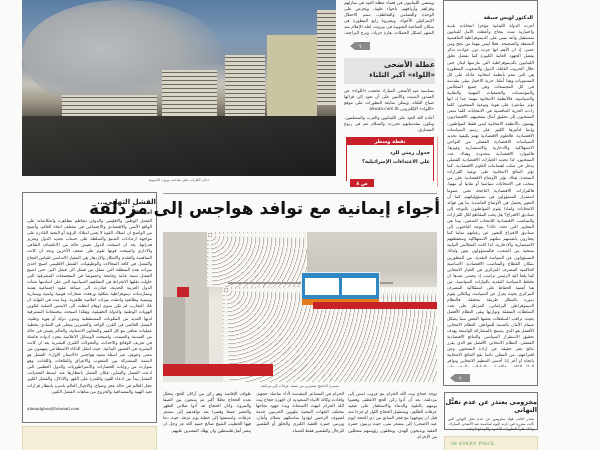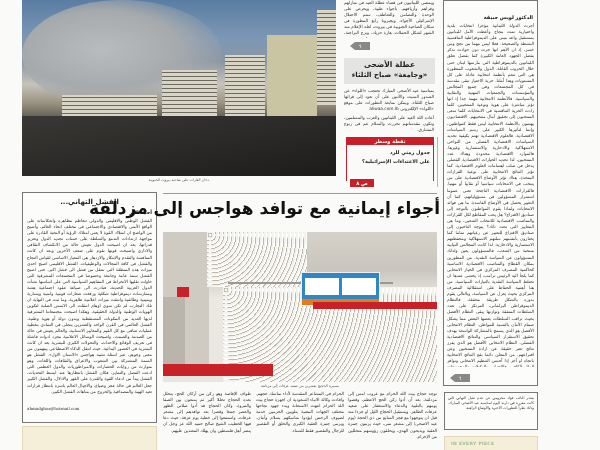--- a/index.html
+++ b/index.html
@@ -9,21 +9,21 @@
   .body-text{font-size:4.3px;line-height:6.1px;color:#333;word-spacing:0px;}
   .photo-top{left:22px;top:0;width:314px;height:176px;overflow:hidden;
     background:linear-gradient(180deg,#5a7da3 0%,#7d98b5 22%,#8b96a3 35%,#c6c3bb 48%,#9d9584 58%,#4d4a44 70%,#2d2c2a 100%);}
   .smoke{position:absolute;left:0;top:0;width:200px;height:110px;border-radius:50%;
     background:radial-gradient(ellipse at 40% 45%,#b9bcbf 0%,#a6aaad 45%,rgba(150,155,160,0.0) 75%);}
   .bldg{position:absolute;background:repeating-linear-gradient(0deg,#d8d4c6 0 3px,#6d6a60 3px 4px),#cfcab8;}
   .road{position:absolute;left:0;bottom:0;width:314px;height:60px;background:linear-gradient(170deg,#3a3835 0%,#1d1c1b 100%);}
   .caption{font-size:3.6px;color:#555;text-align:center;}
   .box{border:1px solid #777;background:#fcfcfa;}
   .hline{position:absolute;height:1px;background:#999;}
-  .title-ar{font-weight:bold;text-align:center;direction:rtl;}
+  .title-ar{font-weight:bold;text-align:right;direction:rtl;}
   .redbar{background:#c8202a;color:#fff;font-size:5px;text-align:center;font-weight:bold;}
   .hajj-photo{left:163px;top:232px;width:274px;height:150px;overflow:hidden;
     background:linear-gradient(180deg,#d6d2c9 0%,#c9c6bf 25%,#ece9e2 45%,#e8e6e0 100%);}
   .crowd{position:absolute;background:repeating-radial-gradient(circle at 3px 3px,#fdfdfb 0 1.5px,#bdb7ac 1.6px 2.4px,#f4f2ec 2.5px 4px);}
   .sign{position:absolute;left:138px;top:40px;width:77px;height:32px;background:#2f88c4;border:1px solid #eee;}
   .sign .panel{position:absolute;top:5px;height:17px;background:#fff;}
   .sign .orange{position:absolute;left:0;bottom:0;width:100%;height:6px;background:#e47c1d;}
   .barrier{position:absolute;background:#c62227;}
   .arrow-btn{width:20px;height:8px;background:#888;color:#fff;font-size:5px;text-align:center;line-height:8px;clip-path:polygon(0 50%,25% 0,100% 0,100% 100%,25% 100%);}
   .ad-box{background:#f5eed9;border:1px solid #e3d8b8;}
@@ -42,21 +42,21 @@
 </div>
 <div class="abs caption" style="left:22px;top:178px;width:314px;">دخان الغارات على ضاحية بيروت الجنوبية</div>
 
 <div class="abs rtl body-text" style="left:344px;top:0;width:90px;height:38px;overflow:hidden;">ويمضي اللبنانيون في قضاء عطلة العيد في منازلهم وقراهم وأريافهم، بأجواء طبية، ويحرص على الوحدة والتضامن والتعاطف، ستم الاحتلال الإسرائيلي الأجواء، ويجبرونا رابع المطورة في سكان الضاحية الجنوبية في بيروت، لعله الإعلام منذ الشهر لشكل الحملات، هارة حريك، وبرج البراجنة، وحارة حريك والغبيري، فوجوه مخارن أسلحة لحزب الله أو غيره.</div>
 <div class="abs arrow-btn" style="left:350px;top:42px;">
   <span>٦</span>
 </div>
 
 <div class="abs" style="left:344px;top:58px;width:91px;height:26px;background:#e4e4e2;">
   <div class="title-ar" style="font-size:7.5px;margin-top:2px;">عطلة الأضحى</div>
-  <div class="title-ar" style="font-size:7px;margin-top:2px;">«وجامعة» صباح الثلثاء</div>
+  <div class="title-ar" style="font-size:7px;margin-top:2px;">«اللواء» أكبر الثلثاء</div>
 </div>
 <div class="abs rtl body-text" style="left:344px;top:88px;width:90px;height:26px;overflow:hidden;">بمناسبة عيد الأضحى المبارك تحتجب «اللواء» عن الصدور السبت والأثنين على أن تعود إلى قرائها صباح الثلثاء، ويمكن متابعة التطورات على موقع «اللواء» الإلكتروني aliwaa.com.lb</div>
 <div class="abs rtl body-text" style="left:344px;top:115px;width:90px;height:18px;overflow:hidden;">أعاده الله العيد على اللبنانيين والعرب والمسلمين، وتكون مقدساتهم تحررت والسلام عم في ربوع المشارق.</div>
 
 <div class="abs" style="left:346px;top:137px;width:86px;height:44px;border-left:1px solid #c8202a;border-right:1px solid #c8202a;">
   <div class="redbar" style="height:8px;line-height:8px;">نقطة وسطر</div>
   <div class="title-ar" style="font-size:5px;margin-top:4px;text-align:right;padding-right:3px;">جدول زمني للرد</div>
   <div class="title-ar" style="font-size:5px;margin-top:3px;text-align:right;padding-right:3px;">على الاعتداءات الإسرائيلية؟</div>
   <div class="redbar" style="position:absolute;left:3px;bottom:-6px;width:24px;height:8px;line-height:8px;">ص ٨</div>
 </div>
@@ -64,20 +64,21 @@
 
 <div class="abs box" style="left:443px;top:0;width:93px;height:384px;">
   <div class="title-ar" style="font-size:5px;text-align:right;margin:13px 4px 0 0;color:#111;">الدكتور لويس حبيقة</div>
   <div class="rtl body-text" style="margin:3px 3px 0 3px;height:344px;overflow:hidden;">أجرت الدولة اللبنانية مؤخرا انتخابات بلدية واختيارية تمت بنجاح وأعطت الأمل للبنانيين بمستقبل واعد مبني على الديموقراطية التنافسية النشطة والصحيحة. فعلا ليس مهما من نجح ومن خسر، إذ ان الأهم انها جرت دون حوادث تذكر بفضل الجهود العامة الكبيرة كما بفضل تعلق اللبنانيين بالديموقراطية التي مارسها لبنان حتى خلال الحروب القاتلة. الدول والشعوب المتطورة هي التي تنعم بأنظمة انتخابية عادلة على كل المستويات وهذا أملنا. حرية الاختيار تبقى مقدسة في كل المجتمعات وفي جميع المجالس والمؤسسات والجمعيات المهنية والنقابية والسياسية. فالأنظمة الانتخابية مهمة جدا إذ انها تؤثر مباشرة على هوية ونوعية المنتخبين. كلما زادت الحرية التنافسية في الانتخابات كلما سعى المنتخبون إلى تحقيق آمال منتخبيهم. الاقتصاديون يهتمون بالأنظمة الانتخابية ليس فقط كمواطنين، وإنما لتأثيرها الكبير على رسم السياسات الاقتصادية. فالعلوم الاقتصادية تهتم بكيفية تحديد السياسات الاقتصادية الفضلى من النواحي الاستهلاكية والادخارية والاستثمارية وغيرها. فالموارد الاقتصادية محدودة وهناك عدد المنتخبين، لذا تحديد الخيارات الاقتصادية الفضلى يدخل في صلب اهتمامات العلوم الاقتصادية. كما تؤثر النتائج الانتخابية على نوعية القرارات المتخذة. هناك تؤثر الأوضاع الاقتصادية على من ينتخب في الانتخابات سياسيا أو نقابيا أو مهنيا. فالقرارات الاقتصادية الناجحة تعني عموما استمرار المسؤولين في مسؤولياتهم، كما أن التغيير يحصل في الأوضاع الفاسدة. ما هي فوائد الانتخابات ولماذا يقوم المواطنون بالتوجه إلى صناديق الاقتراع؟ هل يحب المقاطع لكل القرارات والمناصب الاقتصادية للانتخاب الشعبي، وما هي المعايير التي تحدد ذلك؟ يتوجه الناخبون إلى صناديق الاقتراع للتعبير عن رغباتهم تماما كما يختارون بأنفسهم سلتهم الاستهلاكية ومحفظتهم الاستثمارية والادخارية. لذا كانت المجالس النيابية منتخبة من الشعب، فالمسؤولون يعين ولذلك المسؤولون عن السياسة النقدية. من المطورين بمكان القطاع والمناصب الاقتصادية الاساسية كحاكمية المصرف المركزي في الخيار الانتخابي كما يلجأ اليه الرئيس ترامب، إذ يخشى عندها ان تختلط السياسة النقدية بالتيارات السياسية. من هنا أهمية الحفاظ على استقلالية المصرف المركزي بحيث يعزل عن السياسة، وبالتالي يقوم بدوره بالشكل طريقة محققة. فالنظام الديموقراطي البرلماني، المرتكز على تعدد السلطات المتفقة وتوازنها يبقى النظام الأفضل بحيث تراقب السلطات بعضها البعض مما يشكل صمام الأمان بالنسبة للمواطن. النظام الانتخابي الأفضل هو الذي يسمح بالمشاركة الواسعة بهدف تحقيق الاستقرار السياسي والنتائج الاقتصادية الفضلى. النظام الانتخابي الأفضل هو الذي يفرز نتائج تعبر حقيقة عن ارادة المنتخبين وعن اقتراعهم. من المعلن دائما بقع النتائج الانتخابية باتجاه او آخر إذا أحسن التنظيم الانتخابي وتوافر المال الكافي. فالاحزاب والتكتلات والمجموعات تلجأ جميعها إلى الضغط والترهيب خلال حصول ومجرى الانتخابات. أما المال، فله العملية القصوى في كل الظروف ويجري انفاقه بطرق شرعية وغير شرعية أحيانا. فالطرق الشرعية تعني اساسا تمويل الانفاق التنظيمي الانتخابي والاعلانات والتبرعات بكافة أشكالها. أما الانفاق غير الشرعي، فيعني رشوة المسؤولين وشراء الاصوات بالاضافة إلى الضغوط التي يمكن ان تمارس على الناخبين. توقيت الانتخابات هو في غاية الأهمية إذ يمكن أن يغير في النتيجة المتوقعة. نتذكر جميعها كيف اخطأ الرئيس شيراك في بداية ولايته عندما حل مجلس النواب قبل موعده واجرى انتخابات أتت نتائجها عكس توقعاته.</div>
   <div class="arrow-btn" style="position:absolute;left:6px;bottom:3px;">
     <span>٦</span>
   </div>
 </div>
 
 <div class="abs box" style="left:444px;top:392px;width:92px;height:36px;">
+  <div class="title-ar" style="font-size:6.5px;margin-top:5px;">مخزومي يعتذر عن عدم تقبُّل التهاني</div>
   <div class="rtl body-text" style="margin:3px 3px 0 3px;height:16px;overflow:hidden;font-size:3.6px;line-height:5px;">يعتذر النائب فؤاد مخزومي عن عدم تقبل التهاني التي كانت مقررة في دارته اليوم لمناسبة عيد الأضحى المبارك، وذلك نظراً للتطورات الأخيرة والأوضاع الراهنة.</div>
 </div>
 
 <div class="abs ad-box" style="left:444px;top:436px;width:92px;height:14px;">
   <div style="font-size:4.5px;color:#9fc28b;margin:4px 0 0 6px;font-weight:bold;letter-spacing:0.3px;">IN EVERY PIECE</div>
 </div>
 
 <div class="abs box" style="left:22px;top:192px;width:133px;height:229px;">
   <div class="title-ar" style="font-size:7px;margin-top:5px;">الفشل التهاني...</div>
   <div class="title-ar" style="font-size:5px;text-align:right;margin:3px 4px 0 0;">أحمد الغز</div>

